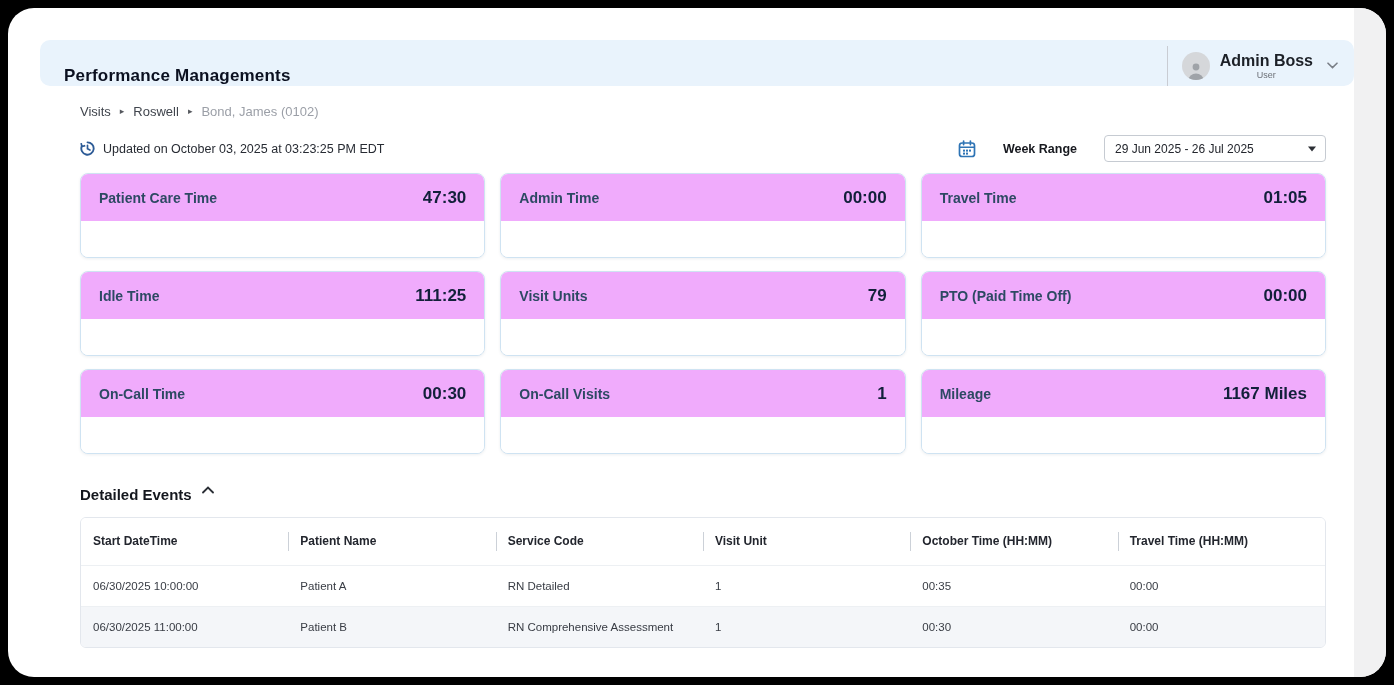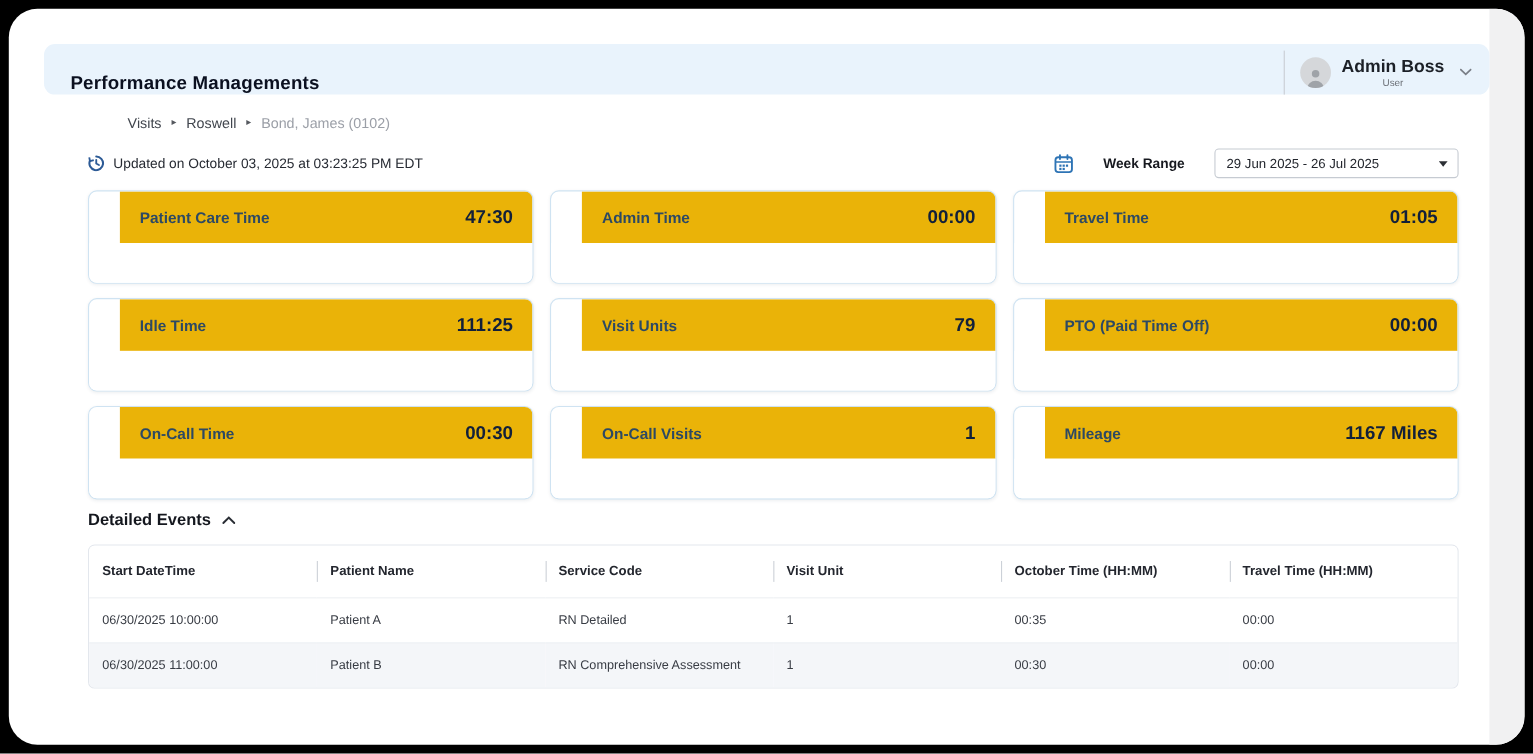--- a/index.html
+++ b/index.html
@@ -19,21 +19,21 @@
   .avatar { width:28px; height:28px; border-radius:50%; background:#d5d7da; display:flex;
             align-items:flex-end; justify-content:center; overflow:hidden; }
   .user-meta { display:flex; flex-direction:column; align-items:center; line-height:1.15; }
   .user-name { font-size:16px; font-weight:700; color:#1c2027; }
   .user-role { font-size:9px; color:#6c7077; }
   .chev { margin-left:4px; display:flex; }
 
   .main { margin:0 60px 0 72px; }
 
   
-  .crumbs { margin-top:18px; display:flex; align-items:center; gap:9px; font-size:13px;margin-left:36px; }
+  .crumbs { margin-top:18px; display:flex; align-items:center; gap:9px; font-size:13px; }
   .crumb { color:#40454d; cursor:pointer; }
   .crumb.current { color:#9b9fa7; cursor:default; }
   .crumb-sep { color:#55585e; font-size:9px; line-height:1; }
 
   
   .meta-row { margin-top:16px; display:flex; align-items:center; justify-content:space-between; }
   .updated { display:flex; align-items:center; gap:8px; font-size:12.5px; color:#272b33; }
   .weekrange { display:flex; align-items:center; gap:27px;justify-content:flex-end; }
   .weekrange-label { font-size:12.5px; font-weight:700; color:#17191f; }
   .range-select { position:relative; width:222px; height:27px; border:1px solid #c6cbd2; border-radius:4px;
@@ -42,28 +42,28 @@
   .range-caret { position:absolute; right:9px; top:50%; transform:translateY(-50%);
                  width:0; height:0; border-left:4.5px solid transparent; border-right:4.5px solid transparent;
                  border-top:5.5px solid #2c2f35; }
 
   .section-title { margin-top:20px; font-size:15px; font-weight:700; color:#14171e; letter-spacing:.2px; }
 
   
   .cards { margin-top:11px; display:grid; grid-template-columns:repeat(3,1fr); gap:13px 15px; }
   .card { height:85px; border:1px solid #cfe3f2; border-radius:8px; overflow:hidden; background:#fff;
           box-shadow:0 1px 3px rgba(20,50,80,.08); }
-  .card-head { height:47px; background:#eab308; display:flex; align-items:center;
-               justify-content:space-between; padding:0 18px;margin-left:28px; }
+  .card-head { height:47px; background:#f0abfc; display:flex; align-items:center;
+               justify-content:space-between; padding:0 18px; }
   .card-label { font-size:14px; font-weight:600; color:#2d4963; }
   .card-value { font-size:17px; font-weight:700; color:#12203a; }
   .card-body { height:38px; background:#fff; }
 
   
-  .events-head { margin-top:10px; display:flex; align-items:center; gap:10px; }
+  .events-head { margin-top:32px; display:flex; gap:10px; }
   .events-title { font-size:15px; font-weight:700; color:#14171e; }
   .events-toggle { display:flex; cursor:pointer; }
 
   .table-wrap { margin-top:14px; border:1px solid #e3e7ed; border-radius:6px; overflow:hidden; background:#fff; }
   table { width:100%; border-collapse:collapse; table-layout:fixed; }
   th { position:relative; height:47px; text-align:left; padding:0 12px; font-size:12px; font-weight:700;
        color:#23262e; background:#fff; }
   th + th::before { content:""; position:absolute; left:0; top:14px; width:1px; height:19px; background:#ccd1d8; }
   tbody tr { border-top:1px solid #edf0f3; }
   tbody tr:nth-child(even) { background:#f4f6f9; }

